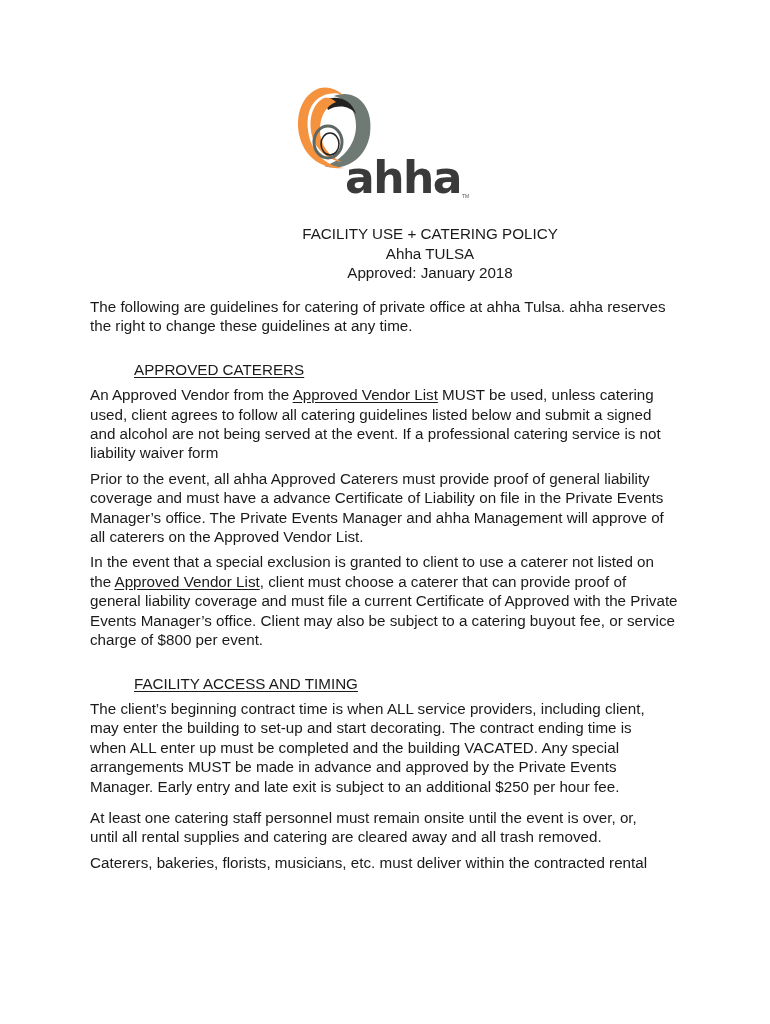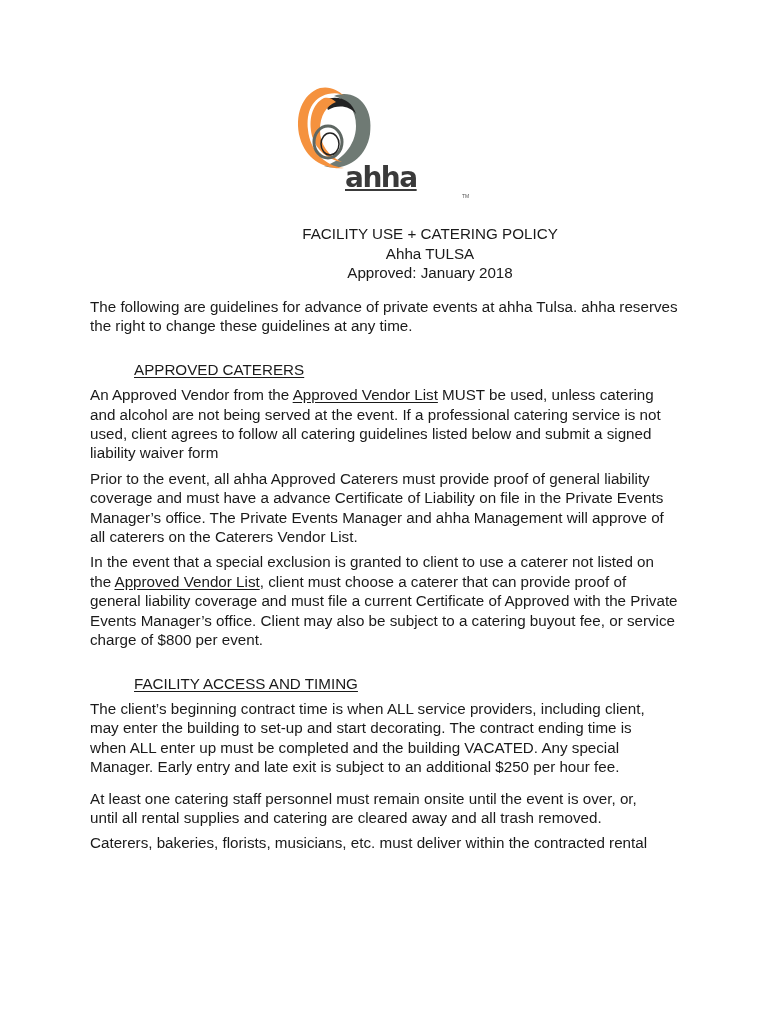--- a/index.html
+++ b/index.html
@@ -30,25 +30,24 @@
       width: 185px;
       height: 122px;
     }
     .logo svg { display: block; }
     .logo-word {
       position: absolute;
       left: 51px;
       top: 70px;
       font-family: "DejaVu Sans", sans-serif;
       font-weight: bold;
-      font-size: 28px;
+      font-size: 44px;
       line-height: 48px;
       letter-spacing: -1.5px;
       color: #3a3a3a;
-      text-decoration: underline;
     }
     .logo-tm {
       position: absolute;
       left: 168px;
       top: 109px;
       font-size: 5px;
       color: #555;
     }
     .title-block {
       position: absolute;
@@ -111,43 +110,43 @@
 
   <div class="title-block">
     <div>FACILITY USE + CATERING POLICY</div>
     <div>Ahha TULSA</div>
     <div>Approved: January 2018</div>
   </div>
 
   <div class="content">
 
     <p class="intro">
-      <span class="line">The following are guidelines for advance of private events at ahha Tulsa. ahha reserves</span>
+      <span class="line">The following are guidelines for catering of private office at ahha Tulsa. ahha reserves</span>
       <span class="line">the right to change these guidelines at any time.</span>
     </p>
 
     <div class="gap-l"></div>
 
     <div>
       <div class="section-heading">APPROVED CATERERS</div>
       <div class="gap-s"></div>
       <p>
         <span class="line">
           <span>An Approved Vendor from the </span><span class="u">Approved Vendor List</span><span> MUST be used, unless catering</span>
         </span>
+        <span class="line">used, client agrees to follow all catering guidelines listed below and submit a signed</span>
         <span class="line">and alcohol are not being served at the event. If a professional catering service is not</span>
-        <span class="line">used, client agrees to follow all catering guidelines listed below and submit a signed</span>
         <span class="line">liability waiver form</span>
       </p>
       <div class="gap-s"></div>
       <p>
         <span class="line">Prior to the event, all ahha Approved Caterers must provide proof of general liability</span>
         <span class="line">coverage and must have a advance Certificate of Liability on file in the Private Events</span>
         <span class="line">Manager’s office. The Private Events Manager and ahha Management will approve of</span>
-        <span class="line">all caterers on the Caterers Vendor List.</span>
+        <span class="line">all caterers on the Approved Vendor List.</span>
       </p>
       <div class="gap-s"></div>
       <p>
         <span class="line">In the event that a special exclusion is granted to client to use a caterer not listed on</span>
         <span class="line">
           <span>the </span><span class="u">Approved Vendor List</span><span>, client must choose a caterer that can provide proof of</span>
         </span>
         <span class="line">general liability coverage and must file a current Certificate of Approved with the Private</span>
         <span class="line">Events Manager’s office. Client may also be subject to a catering buyout fee, or service</span>
         <span class="line">charge of $800 per event.</span>
@@ -156,20 +155,21 @@
 
     <div class="gap-l"></div>
 
     <div>
       <div class="section-heading">FACILITY ACCESS AND TIMING</div>
       <div class="gap-s"></div>
       <p>
         <span class="line">The client’s beginning contract time is when ALL service providers, including client,</span>
         <span class="line">may enter the building to set-up and start decorating. The contract ending time is</span>
         <span class="line">when ALL enter up must be completed and the building VACATED. Any special</span>
+        <span class="line">arrangements MUST be made in advance and approved by the Private Events</span>
         <span class="line">Manager. Early entry and late exit is subject to an additional $250 per hour fee.</span>
       </p>
       <div class="gap-s"></div>
       <div class="gap-s"></div>
       <p>
         <span class="line">At least one catering staff personnel must remain onsite until the event is over, or,</span>
         <span class="line">until all rental supplies and catering are cleared away and all trash removed.</span>
       </p>
       <div class="gap-s"></div>
       <p>

